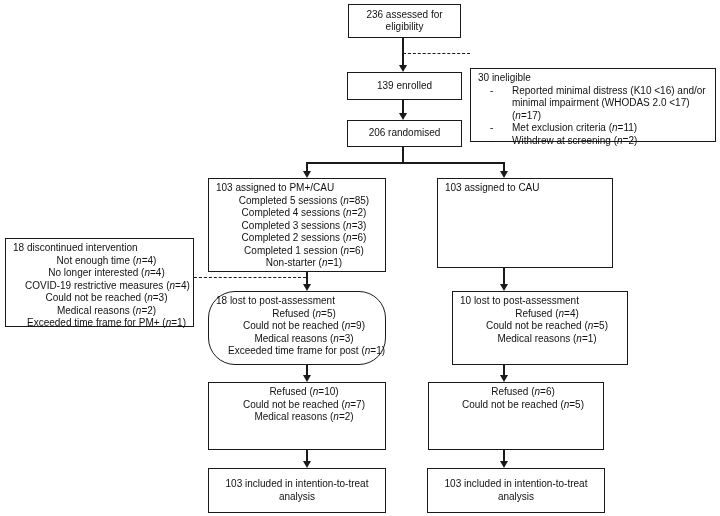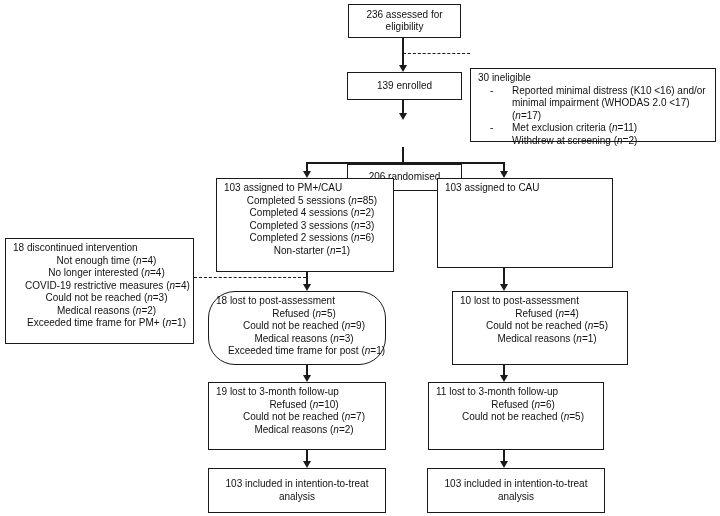--- a/index.html
+++ b/index.html
@@ -32,24 +32,24 @@
   .center .bx-title { white-space: normal; }
   .bx-item { padding-left: 12px; white-space: nowrap; text-align: center; }
   .bullet-row { display: flex; padding-left: 12px; }
   .bullet-row .dash { flex: none; width: 22px; }
   .bullet-row .btxt { flex: 1; }
 
   
   #b-assessed    { left: 348px; top: 4px;   width: 113px; height: 34px; }
   #b-ineligible  { left: 470px; top: 20px;  width: 246px; height: 74px; margin-top: 48px; }
   #b-enrolled    { left: 347px; top: 72px;  width: 115px; height: 28px; }
-  #b-randomised  { left: 347px; top: 120px; width: 115px; height: 27px; margin-top: 44px; }
-  #b-pmcau       { left: 216px; top: 178px; width: 178px; height: 94px; }
+  #b-randomised  { left: 347px; top: 120px; width: 115px; height: 27px; }
+  #b-pmcau       { left: 208px; top: 178px; width: 178px; height: 94px; }
   #b-cau         { left: 428px; top: 178px; width: 176px; height: 90px; margin-left: 9px; }
-  #b-discontinued{ left: 5px;   top: 238px; width: 189px; height: 106px; }
+  #b-discontinued{ left: 5px;   top: 238px; width: 189px; height: 89px; }
   #b-post-left   { left: 208px; top: 291px; width: 178px; height: 74px; border-radius: 27px; }
   #b-post-right  { left: 428px; top: 291px; width: 176px; height: 74px; margin-left: 24px; }
   #b-fu-left     { left: 208px; top: 382px; width: 178px; height: 68px; }
   #b-fu-right    { left: 428px; top: 382px; width: 176px; height: 68px; }
   #b-itt-left    { left: 208px; top: 468px; width: 178px; height: 45px; }
   #b-itt-right   { left: 427px; top: 468px; width: 178px; height: 45px; }
 
   
   .vl { position: absolute; width: 1.5px; background: #1a1a1a; }
   .hl { position: absolute; height: 1.5px; background: #1a1a1a; }
@@ -111,20 +111,21 @@
     </div>
   <div class="fbox center" id="b-randomised">
       <div class="bx-title">206 randomised</div>
     </div>
   <div class="fbox" id="b-pmcau">
       <div class="bx-title">103 assigned to PM+/CAU</div>
       <div class="bx-item">Completed 5 sessions (<i>n</i>=85)</div>
       <div class="bx-item">Completed 4 sessions (<i>n</i>=2)</div>
       <div class="bx-item">Completed 3 sessions (<i>n</i>=3)</div>
       <div class="bx-item">Completed 2 sessions (<i>n</i>=6)</div>
+      <div class="bx-item">Completed 1 session (<i>n</i>=6)</div>
       <div class="bx-item">Non-starter (<i>n</i>=1)</div>
     </div>
   <div class="fbox" id="b-cau">
       <div class="bx-title">103 assigned to CAU</div>
     </div>
   <div class="fbox" id="b-discontinued">
       <div class="bx-title">18 discontinued intervention</div>
       <div class="bx-item">Not enough time (<i>n</i>=4)</div>
       <div class="bx-item">No longer interested (<i>n</i>=4)</div>
       <div class="bx-item">COVID-19 restrictive measures (<i>n</i>=4)</div>
@@ -139,27 +140,25 @@
       <div class="bx-item">Medical reasons (<i>n</i>=3)</div>
       <div class="bx-item">Exceeded time frame for post (<i>n</i>=1)</div>
     </div>
   <div class="fbox" id="b-post-right">
       <div class="bx-title">10 lost to post-assessment</div>
       <div class="bx-item">Refused (<i>n</i>=4)</div>
       <div class="bx-item">Could not be reached (<i>n</i>=5)</div>
       <div class="bx-item">Medical reasons (<i>n</i>=1)</div>
     </div>
   <div class="fbox" id="b-fu-left">
-      <div class="bx-title">19 lost to 3-month follow-up</div>
       <div class="bx-item">Refused (<i>n</i>=10)</div>
       <div class="bx-item">Could not be reached (<i>n</i>=7)</div>
       <div class="bx-item">Medical reasons (<i>n</i>=2)</div>
     </div>
   <div class="fbox" id="b-fu-right">
-      <div class="bx-title">11 lost to 3-month follow-up</div>
       <div class="bx-item">Refused (<i>n</i>=6)</div>
       <div class="bx-item">Could not be reached (<i>n</i>=5)</div>
     </div>
   <div class="fbox center" id="b-itt-left">
       <div class="bx-title">103 included in intention-to-treat analysis</div>
     </div>
   <div class="fbox center" id="b-itt-right">
       <div class="bx-title">103 included in intention-to-treat analysis</div>
     </div>
 

